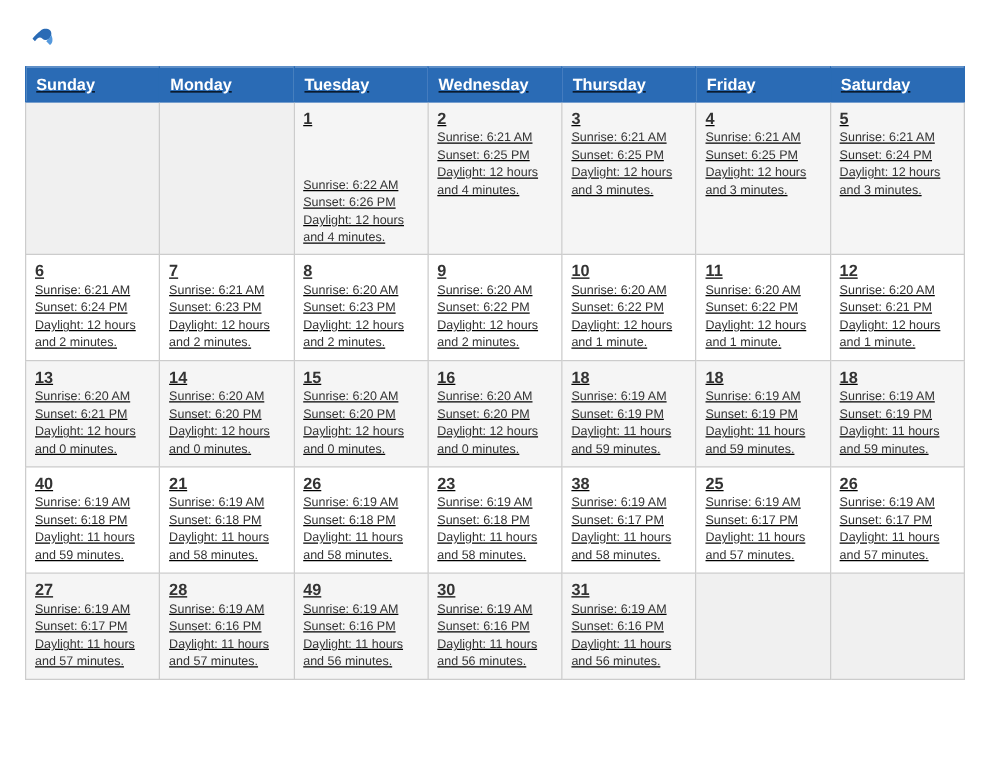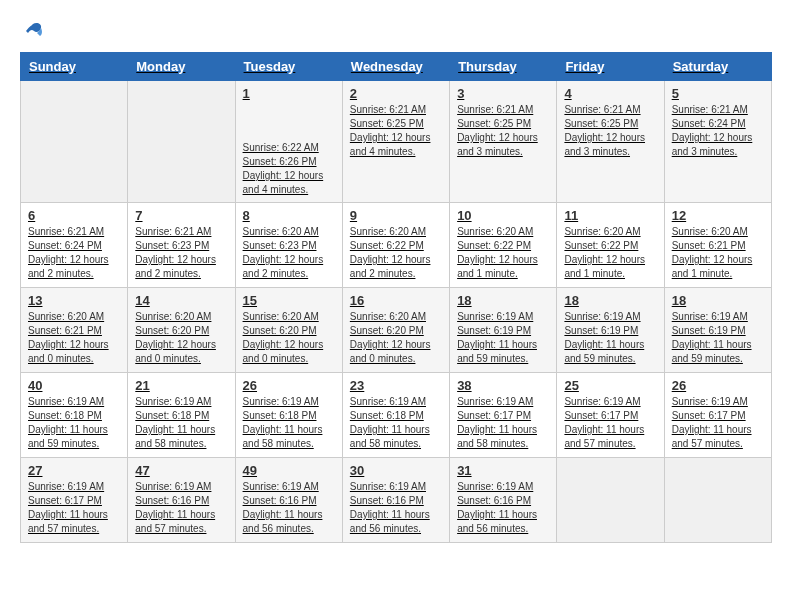--- a/index.html
+++ b/index.html
@@ -291,21 +291,21 @@
         </td>
       </tr>
       <tr>
         <td>
           <span class="day-number">27</span>
           <div class="day-info" style="white-space: pre-line;">Sunrise: 6:19 AM
 Sunset: 6:17 PM
 Daylight: 11 hours and 57 minutes.</div>
         </td>
         <td>
-          <span class="day-number">47</span>
+          <span class="day-number">28</span>
           <div class="day-info" style="white-space: pre-line;">Sunrise: 6:19 AM
 Sunset: 6:16 PM
 Daylight: 11 hours and 57 minutes.</div>
         </td>
         <td>
           <span class="day-number">49</span>
           <div class="day-info" style="white-space: pre-line;">Sunrise: 6:19 AM
 Sunset: 6:16 PM
 Daylight: 11 hours and 56 minutes.</div>
         </td>

